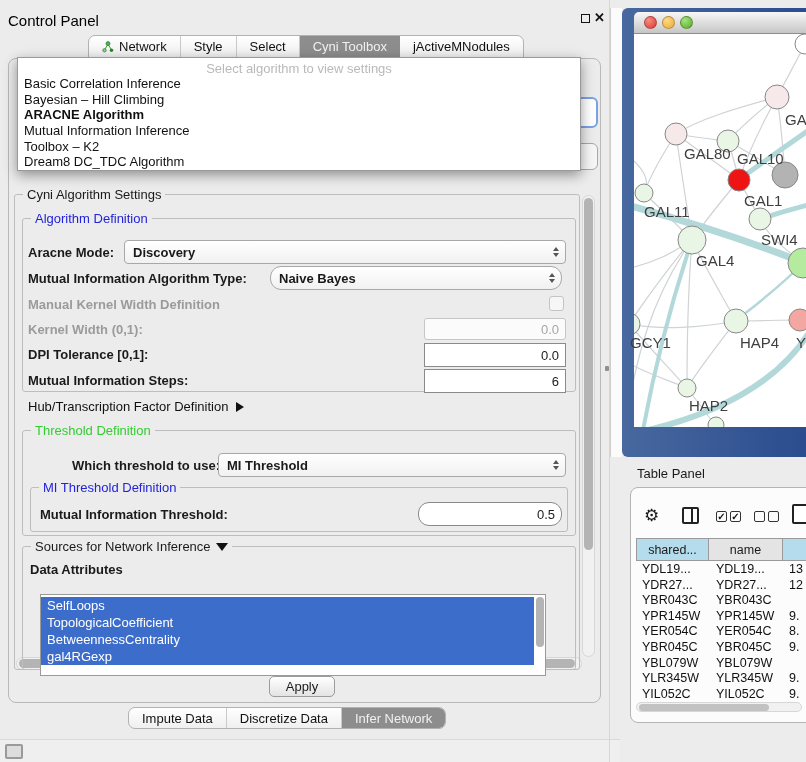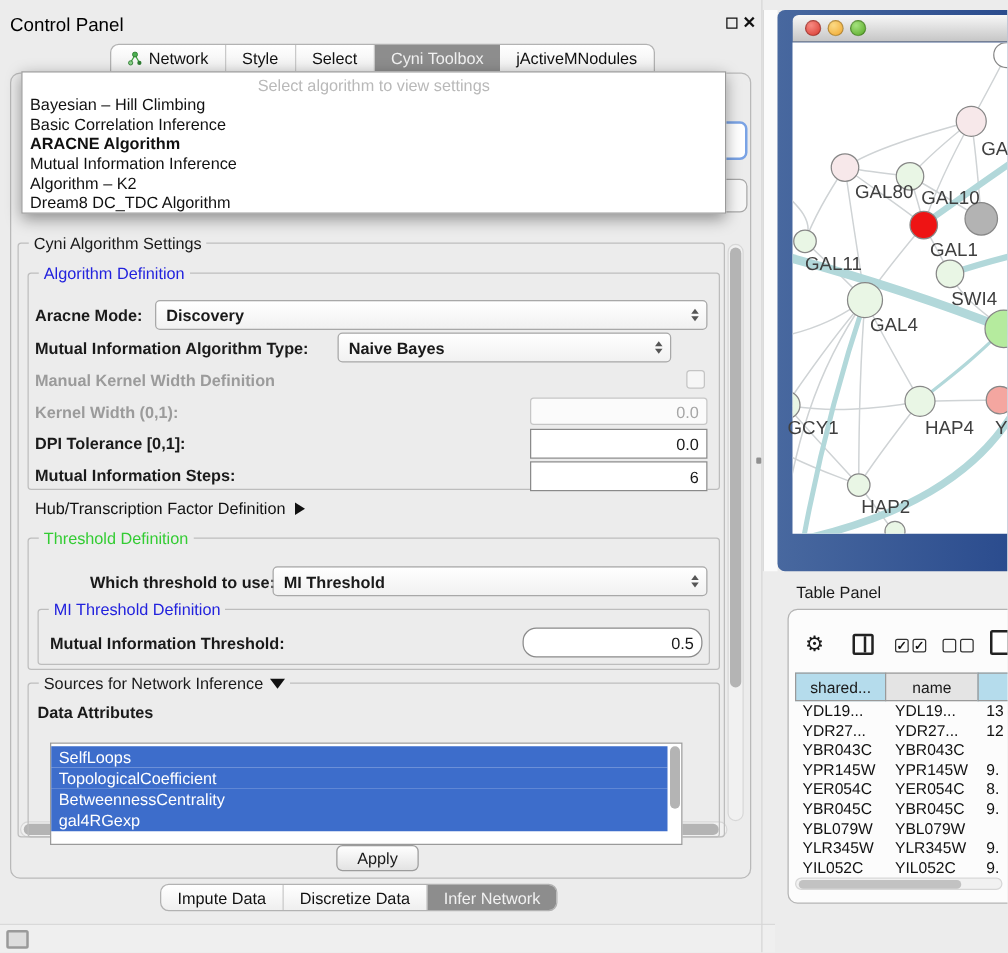--- a/index.html
+++ b/index.html
@@ -140,21 +140,21 @@
 </div>
 <div class="a flabel" style="left:28px;top:245px;">Aracne Mode:</div>
 <div class="a combo" style="left:124px;top:240px;width:442px;height:24px;">
   <span>Discovery</span>
   <span class="spin">
       <span class="tu"></span>
       <span class="td"></span>
     </span>
 </div>
 <div class="a flabel" style="left:28px;top:271px;">Mutual Information Algorithm Type:</div>
-<div class="a combo" style="left:270px;top:266px;width:267px;height:24px;">
+<div class="a combo" style="left:270px;top:266px;width:292px;height:24px;border-radius:11px;">
   <span>Naive Bayes</span>
   <span class="spin">
       <span class="tu"></span>
       <span class="td"></span>
     </span>
 </div>
 <div class="a flabel dis" style="left:28px;top:297px;">Manual Kernel Width Definition</div>
 <div class="a checkbox" style="left:549px;top:296px;width:15px;height:15px;"></div>
 <div class="a flabel dis" style="left:28px;top:322px;">Kernel Width (0,1):</div>
 <div class="a tfield dis" style="left:424px;top:318px;width:142px;height:22px;">0.0</div>
@@ -338,19 +338,19 @@
   <span class="tcell" style="left:12px;top:127px;">YIL052C</span>
   <span class="tcell" style="left:86px;top:127px;">YIL052C</span>
   <span class="tcell" style="left:159px;top:127px;">9.</span>
 </div>
 <div class="a sb-track" style="left:636px;top:702px;width:166px;height:10px;border-radius:5px;">
   <div class="a sb-thumb" style="left:2px;top:1px;width:130px;height:7px;background:#c2c2c2;"></div>
 </div>
 
 <div class="a popup" style="left:17px;top:57px;width:564px;height:114px;">
   <div class="popup-placeholder" style="margin-top:3px;">Select algorithm to view settings</div>
+  <div class="popup-item">Basic Correlation Inference</div>
   <div class="popup-item">Bayesian – Hill Climbing</div>
-  <div class="popup-item">Basic Correlation Inference</div>
   <div class="popup-item bold">ARACNE Algorithm</div>
   <div class="popup-item">Mutual Information Inference</div>
-  <div class="popup-item">Algorithm – K2</div>
+  <div class="popup-item">Toolbox – K2</div>
   <div class="popup-item">Dream8 DC_TDC Algorithm</div>
 </div>
 
 </body></html>

